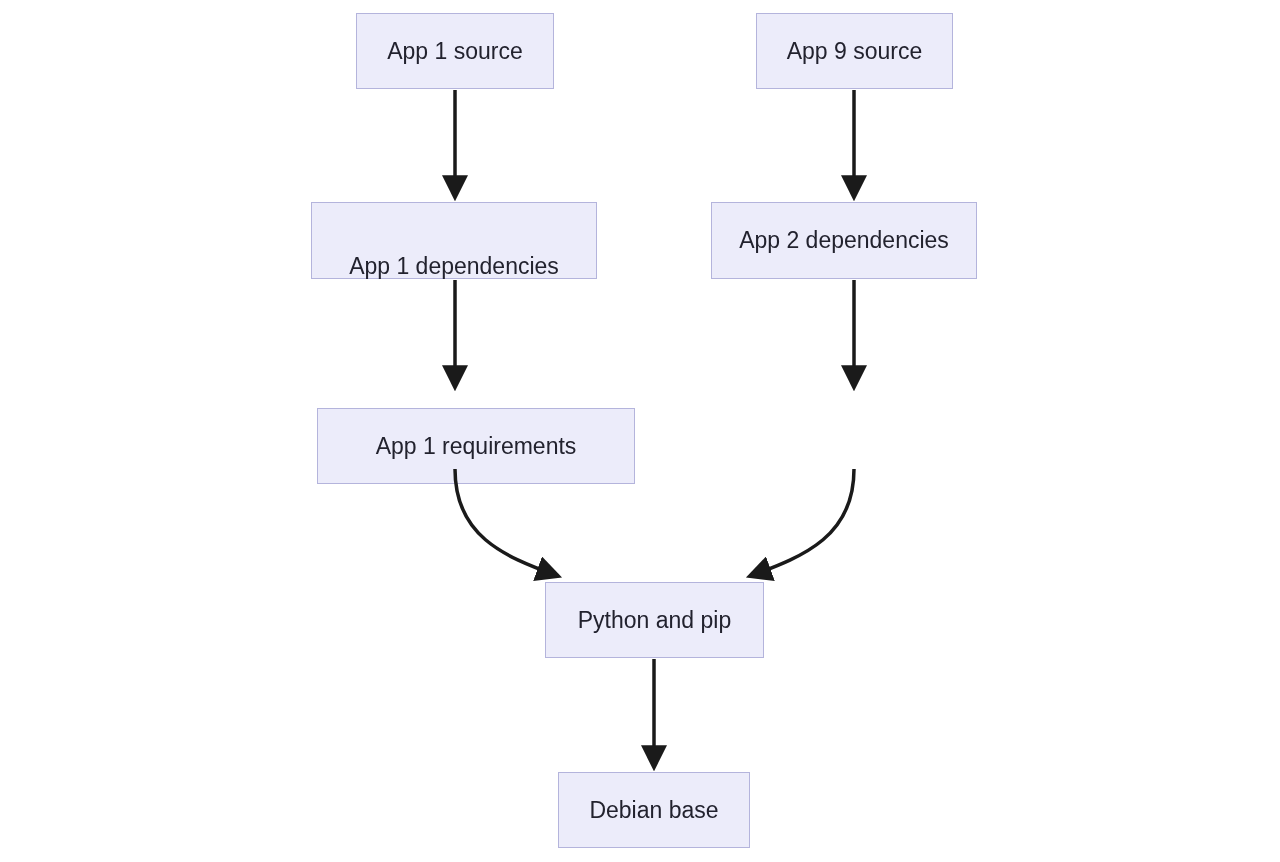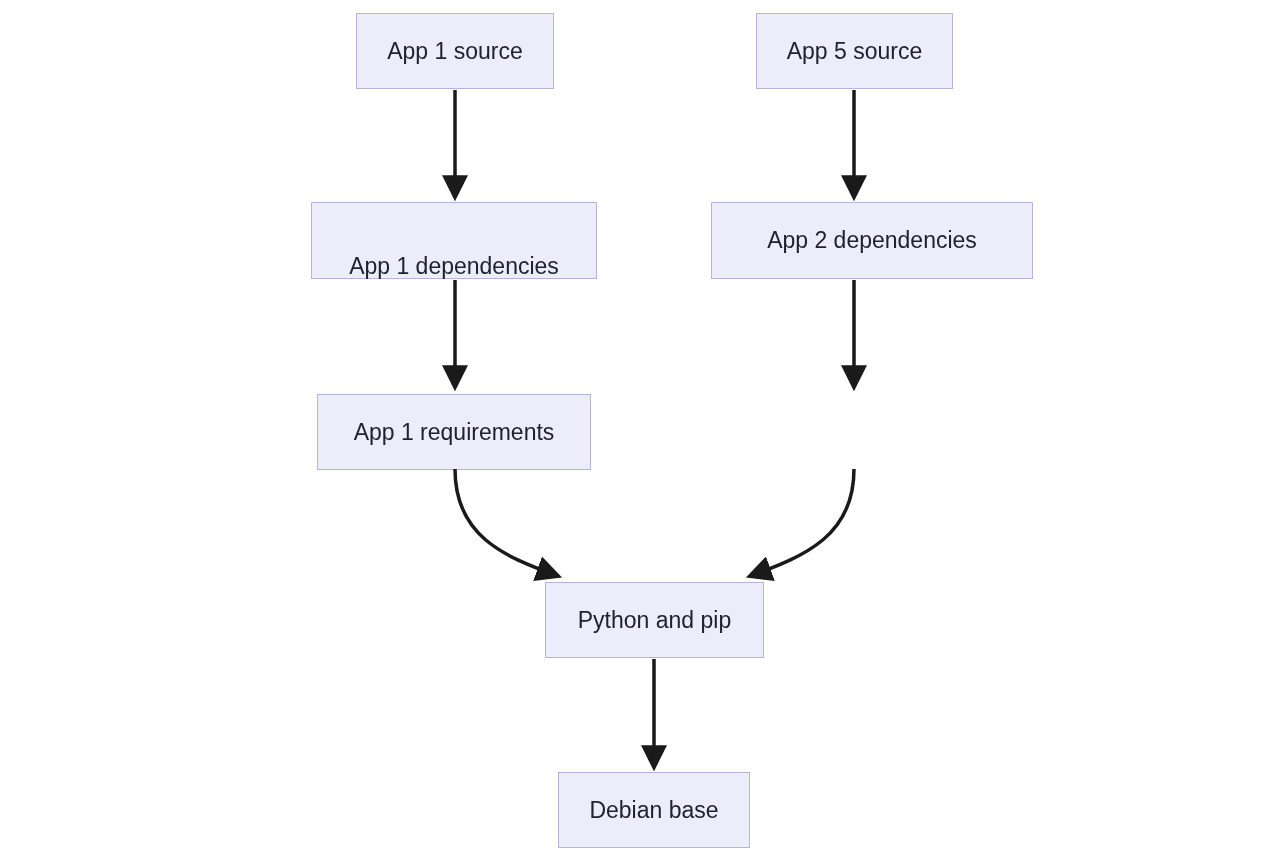--- a/index.html
+++ b/index.html
@@ -44,22 +44,22 @@
     color: var(--color-text, #22222e);
     font-size: 23px;
     line-height: 1;
     box-sizing: border-box;
     white-space: nowrap;
   }
   
   #n-app1-source        { left: 356px; top: 13px;  width: 198px; height: 76px; }
   #n-app2-source        { left: 756px; top: 13px;  width: 197px; height: 76px; }
   #n-app1-dependencies  { left: 311px; top: 202px; width: 286px; height: 77px; align-items: flex-end; }
-  #n-app2-dependencies  { left: 711px; top: 202px; width: 322px; height: 77px; }
-  #n-app1-requirements  { left: 317px; top: 394px; width: 274px; height: 76px; }
+  #n-app2-dependencies  { left: 711px; top: 202px; width: 266px; height: 77px; }
+  #n-app1-requirements  { left: 317px; top: 408px; width: 318px; height: 76px; }
   #n-app2-requirements  { left: 716px; top: 392px; width: 275px; height: 76px; }
   #n-python-pip         { left: 545px; top: 582px; width: 219px; height: 76px; }
   #n-debian-base        { left: 558px; top: 772px; width: 192px; height: 76px; }
 </style>
 </head>
 <body>
 
 <div class="canvas">
 
   <svg class="edges-layer" viewBox="0 0 1280 862" xmlns="http://www.w3.org/2000/svg">
@@ -75,21 +75,21 @@
     <path class="edge" marker-end="url(#arrow)" d="M455,469 C455,535 502,556 558,576"></path>
     <path class="edge" marker-end="url(#arrow)" d="M854,469 C854,535 806,556 750,576"></path>
     <path class="edge" marker-end="url(#arrow)" d="M654,659 L654,767"></path>
   </svg>
 
   <div class="node" id="n-app1-source">
     <span>App 1 source</span>
   </div>
 
   <div class="node" id="n-app2-source">
-    <span>App 5 source</span>
+    <span>App 9 source</span>
   </div>
 
   <div class="node" id="n-app1-dependencies">
     <span>App 1 dependencies</span>
   </div>
 
   <div class="node" id="n-app2-dependencies">
     <span>App 2 dependencies</span>
   </div>
 

